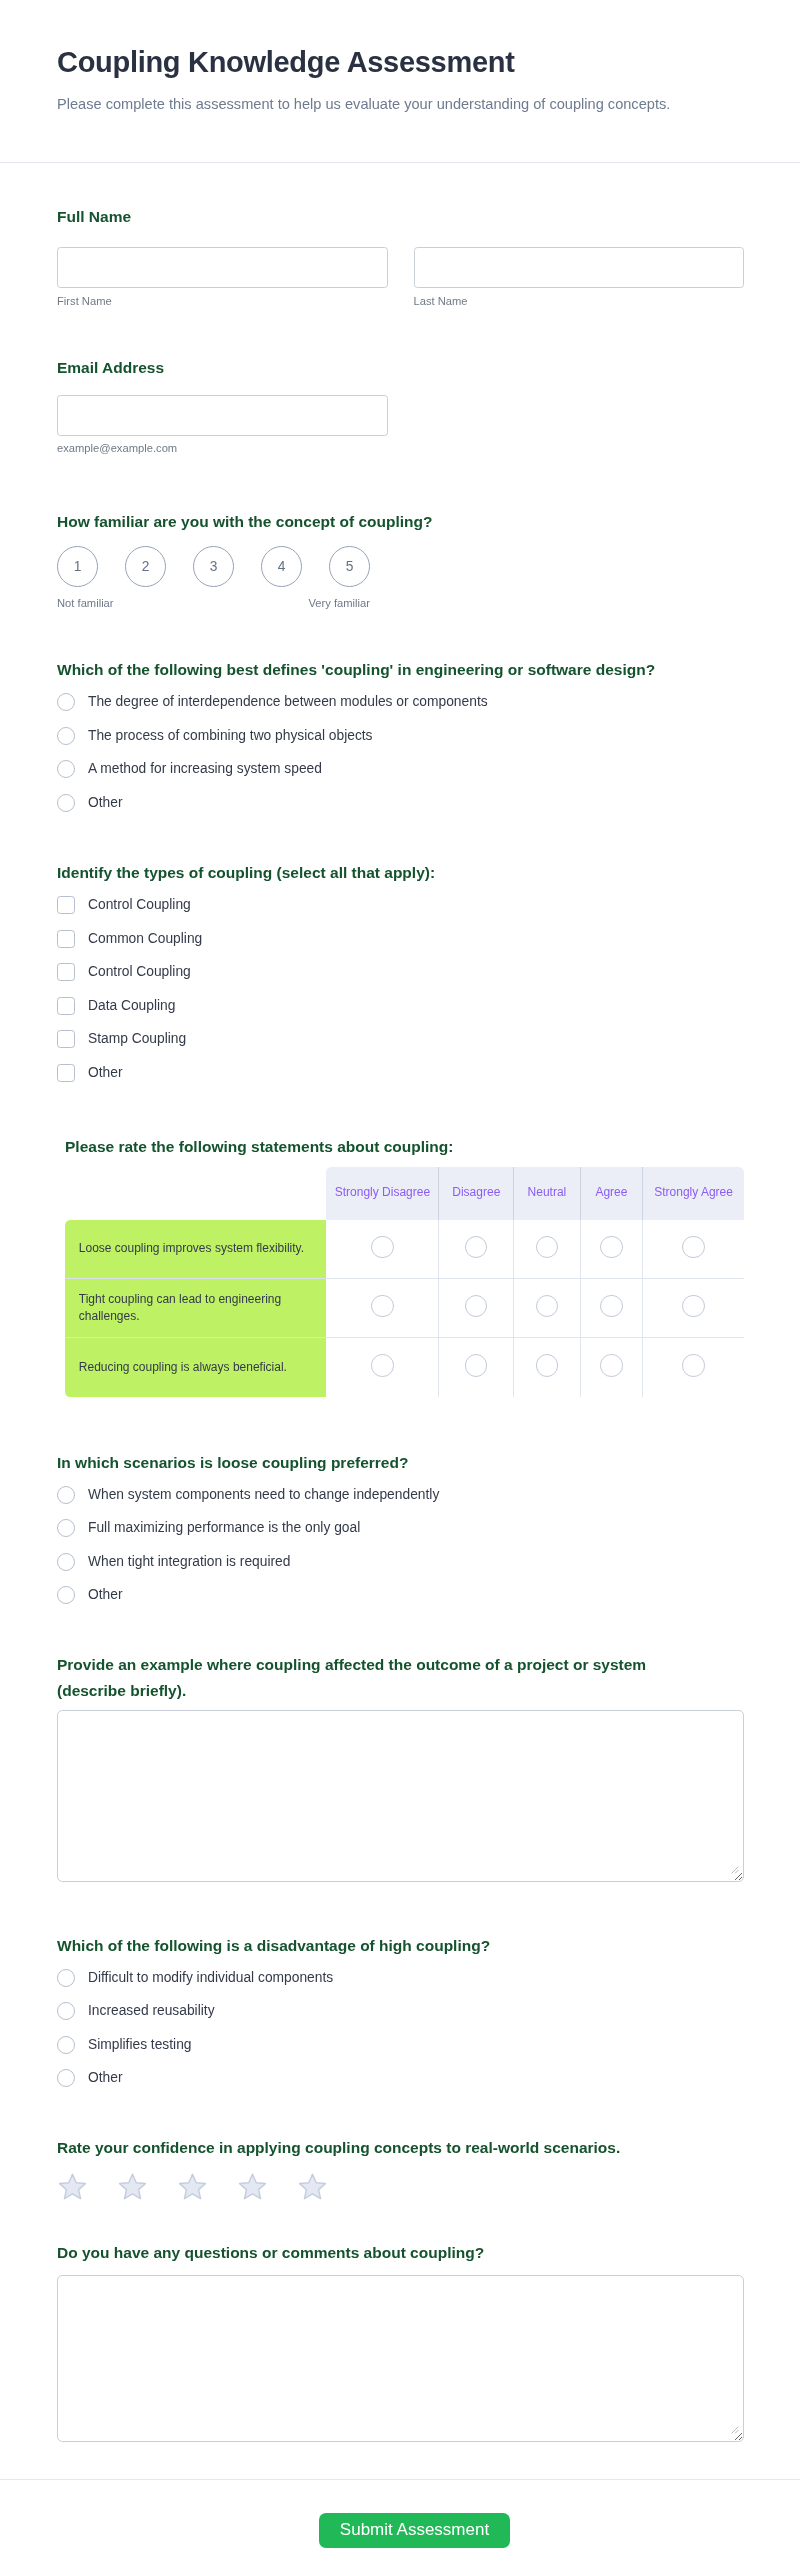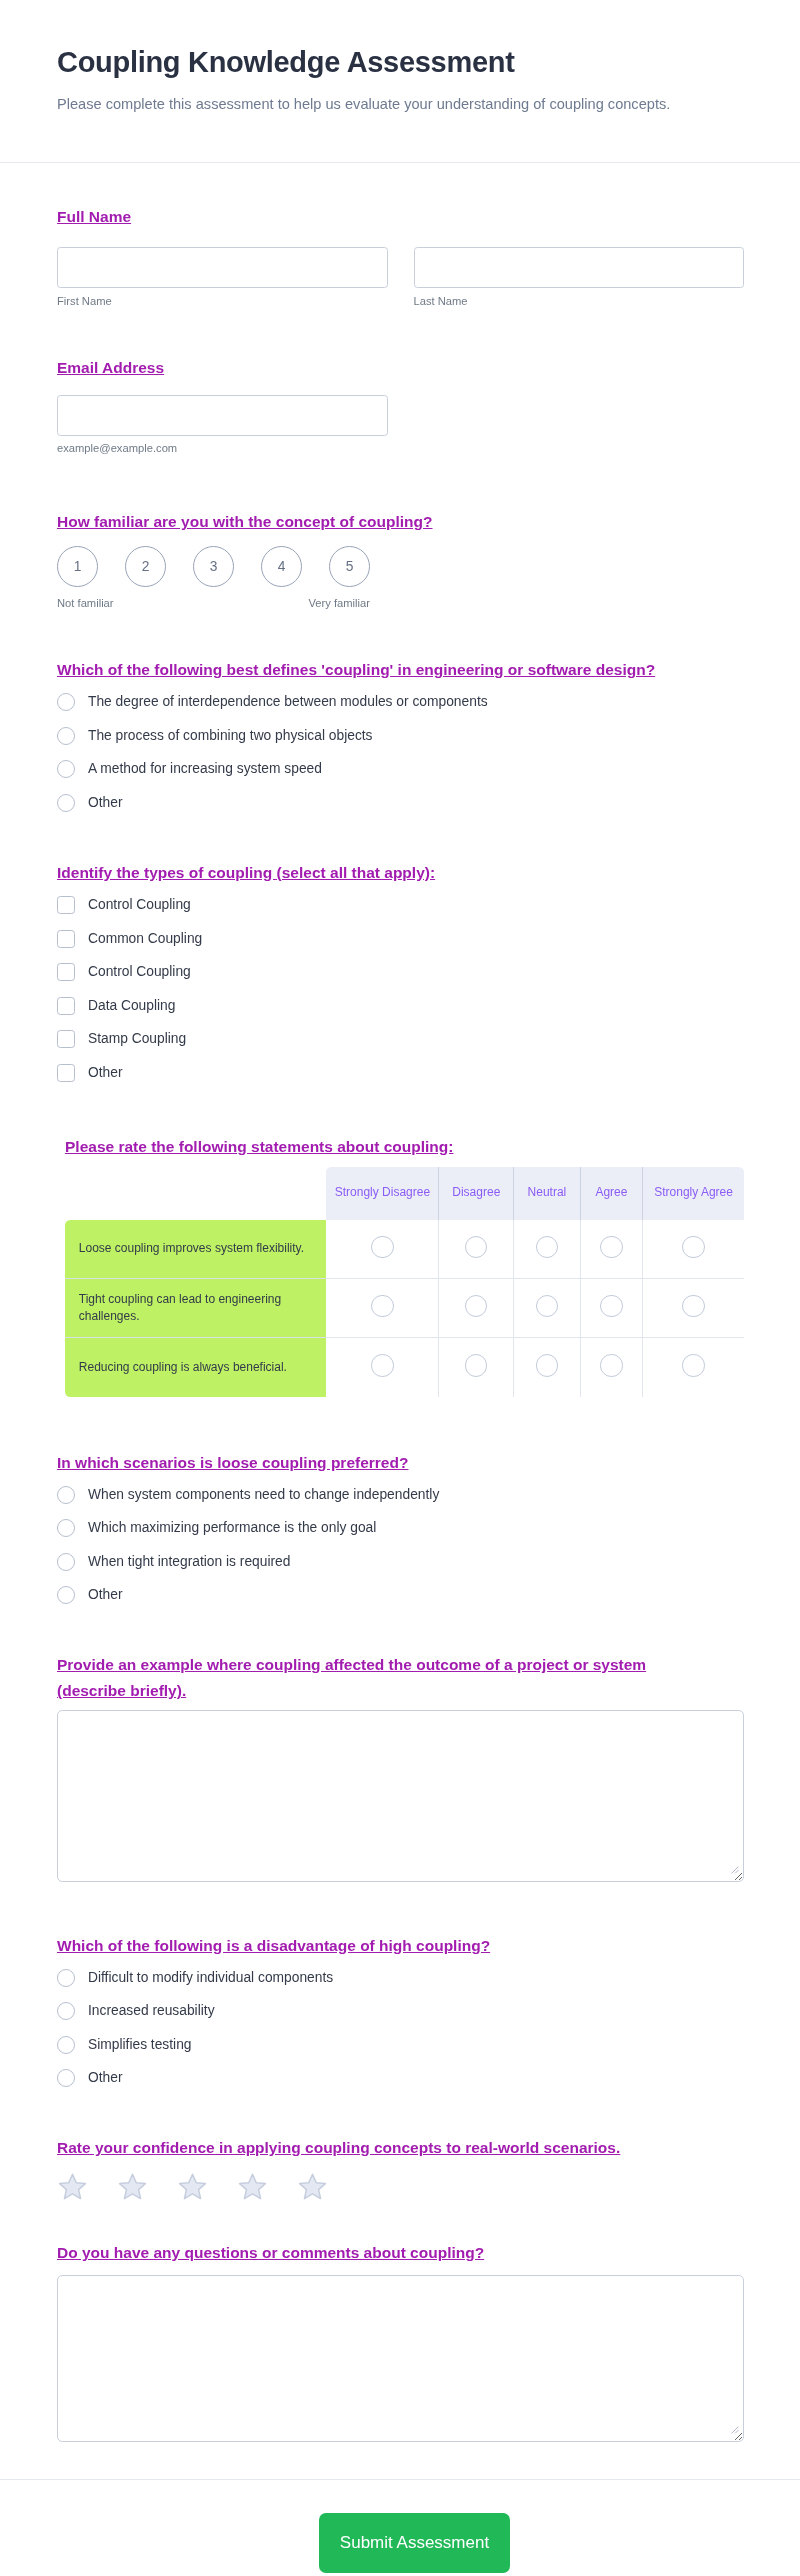--- a/index.html
+++ b/index.html
@@ -34,24 +34,23 @@
     background: #e4e7ee;
   }
   .header-divider { margin-top: 45px; }
 
   
   .form-body { padding: 41px 57px 0 57px; }
 
   .q-label {
     font-size: 15.5px;
     font-weight: 600;
-    color: #a21caf;
+    color: #14532d;
     line-height: 26px;
     max-width: 654px;
-    text-decoration: underline;
   }
 
   
   .field-group { }
   .name-inputs {
     display: grid;
     grid-template-columns: 1fr 1fr;
     column-gap: 26px;
     margin-top: 17px;
   }
@@ -229,21 +228,21 @@
 
   
   .footer-divider { margin-top: 34px; }
   .form-footer {
     display: flex;
     justify-content: center;
     padding: 33px 0 45px 0;
   }
   .submit-btn {
     width: 191px;
-    height: 60px;
+    height: 35px;
     background: #21b857;
     border: none;
     border-radius: 6.9px;
     color: #ffffff;
     font-family: inherit;
     font-size: 17px;
     font-weight: 500;
     cursor: pointer;
     margin-left: 28px;
   }
@@ -400,21 +399,21 @@
 
     <div class="option-group" style="margin-top:53px">
       <div class="q-label">In which scenarios is loose coupling preferred?</div>
       <div class="options">
         <div class="option-row">
           <span class="radio"></span>
           <span class="option-label">When system components need to change independently</span>
         </div>
         <div class="option-row">
           <span class="radio"></span>
-          <span class="option-label">Which maximizing performance is the only goal</span>
+          <span class="option-label">Full maximizing performance is the only goal</span>
         </div>
         <div class="option-row">
           <span class="radio"></span>
           <span class="option-label">When tight integration is required</span>
         </div>
         <div class="option-row">
           <span class="radio"></span>
           <span class="option-label">Other</span>
         </div>
       </div>

